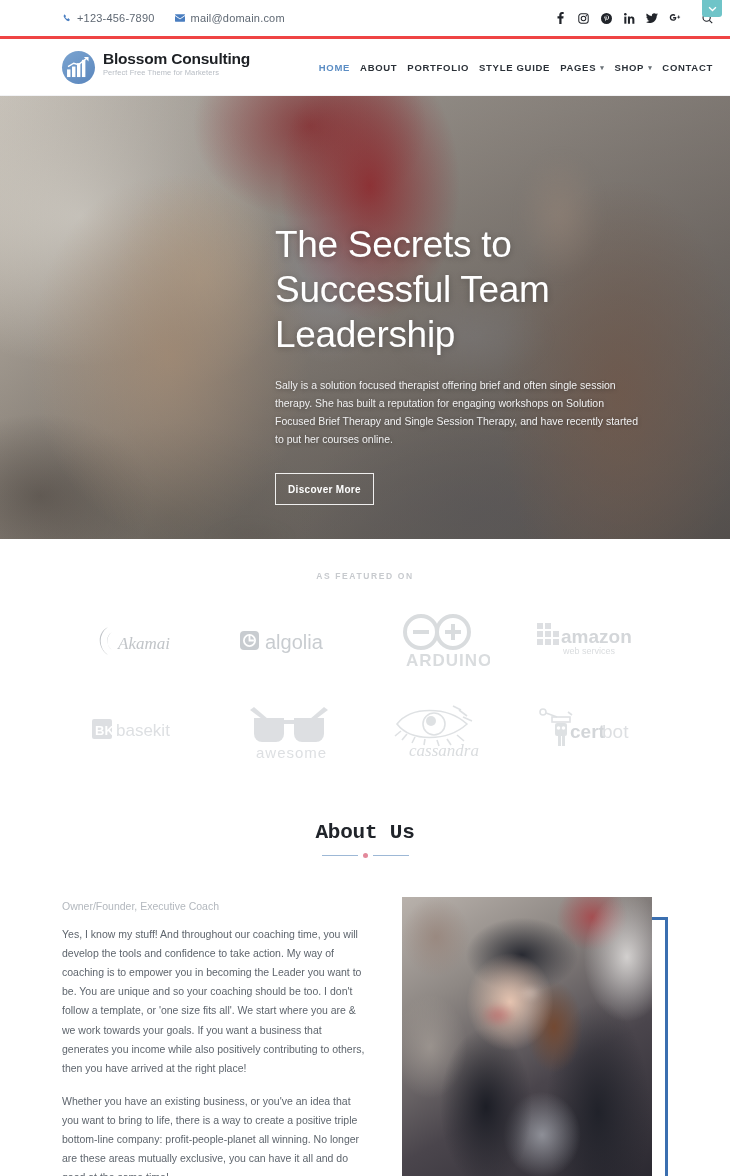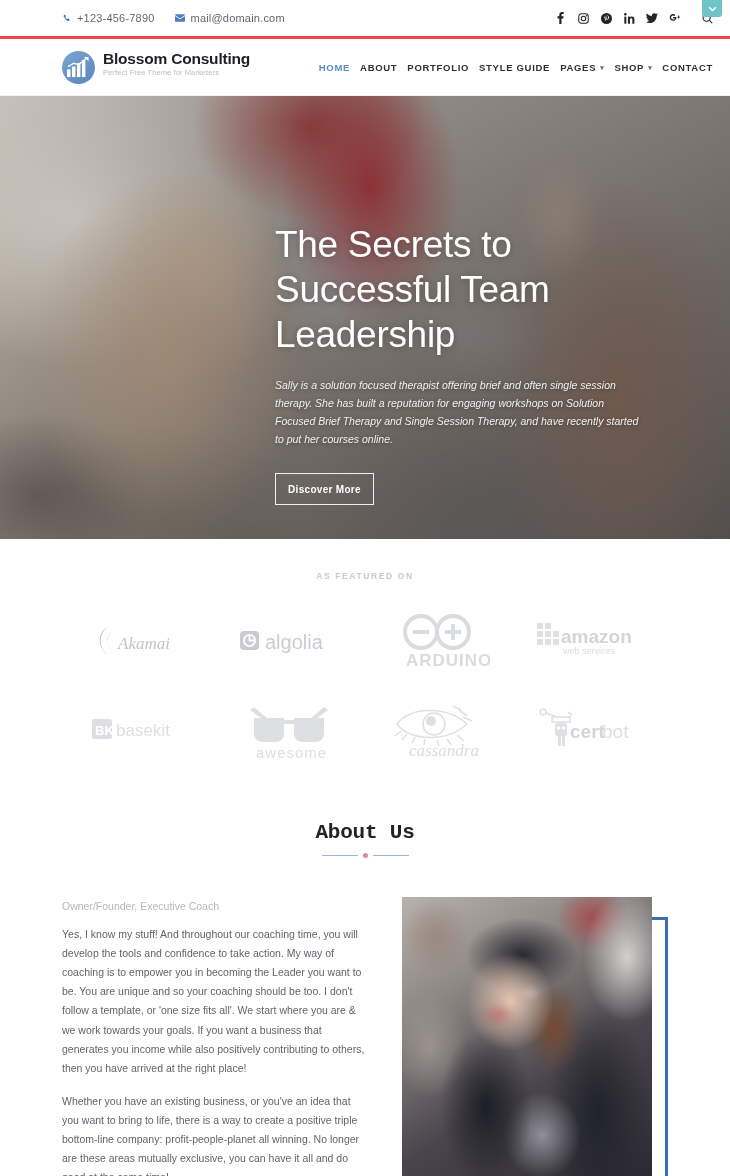--- a/index.html
+++ b/index.html
@@ -103,21 +103,20 @@
   }
   .hero-title {
     font-size: 37px; line-height: 1.22; font-weight: normal;
     color: #ffffff; letter-spacing: -.3px;
     text-shadow: 0 1px 6px rgba(0,0,0,.25);
   }
   .hero-desc {
     margin-top: 19px; width: 365px;
     font-size: 10.5px; line-height: 1.72; color: #f0f0f1;
     text-shadow: 0 1px 4px rgba(0,0,0,.35);
-    font-style: italic;
   }
   .hero-btn {
     margin-top: 25px; width: 99px; height: 32px;
     border: 1px solid rgba(255,255,255,.9); background: transparent;
     color: #fff; font-size: 10px; font-weight: bold; letter-spacing: .3px;
     display: flex; align-items: center; justify-content: center; cursor: pointer;
   }
 
   
   .featured { background: #fff; padding: 32px 0 22px; }

